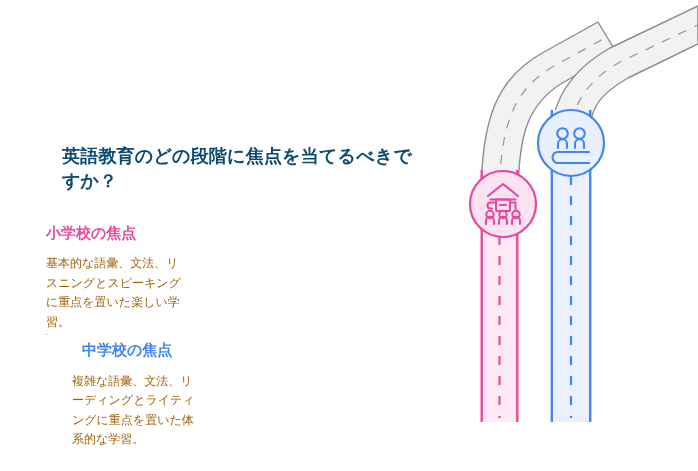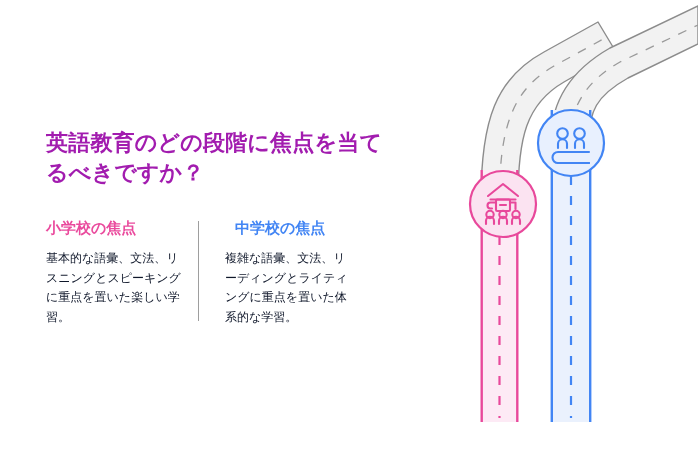--- a/index.html
+++ b/index.html
@@ -23,32 +23,33 @@
   }
 
   
   #text-panel {
     position: absolute;
     left: 46px;
     top: 128px;
     width: 360px;
   }
   #page-title {
-    font-size: 22px;
+    font-size: 18px;
     font-weight: bold;
     line-height: 1.38;
-    color: #a21caf;
+    color: #0c4a6e;
     letter-spacing: 0.2px;
-    margin: 0;
+    margin: 16px;
     width: 352px;
   }
   #columns {
     display: flex;
     margin-top: 30px;
     align-items: stretch;
+    flex-direction: column;
   }
   .col {
     width: 152px;
     box-sizing: border-box;
   }
   .col-left { padding-right: 14px; }
   .col-right { padding-left: 26px; }
   #column-divider {
     width: 1px;
     background: #9e9e9e;
@@ -61,21 +62,21 @@
     font-size: 15px;
     font-weight: bold;
     margin: 0 0 12px 0;
     line-height: 1.25;
   }
   .heading-pink { color: #ea4a9d; }
   .heading-blue { color: #4285f4; margin-left: 10px; }
   .col-body {
     font-size: 12px;
     line-height: 1.62;
-    color: #0f172a;
+    color: #a16207;
     margin: 0;
   }
 
   
   #road-graphic {
     position: absolute;
     left: 448px;
     top: 0;
     width: 250px;
     height: 471px;

